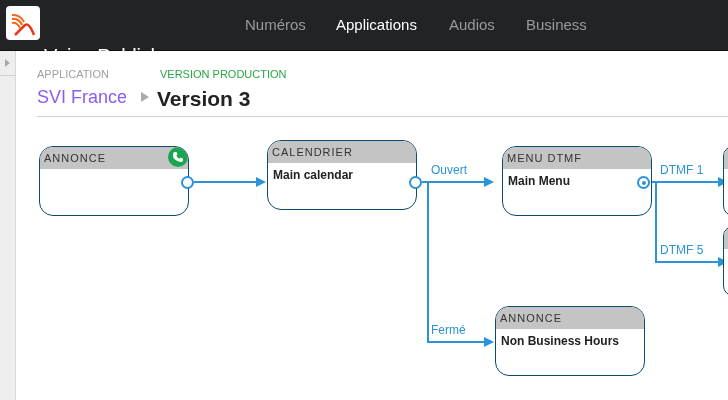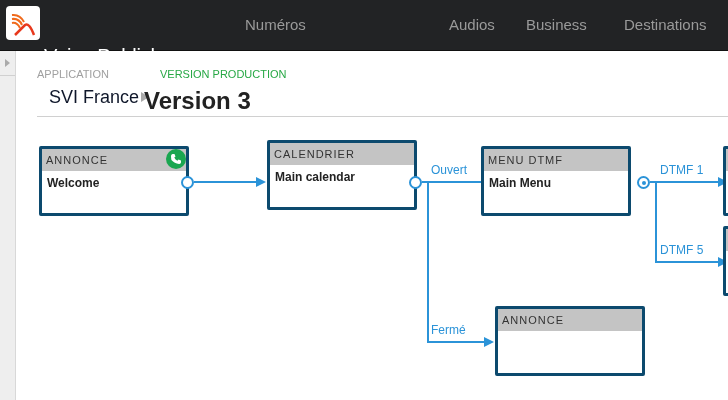--- a/index.html
+++ b/index.html
@@ -9,25 +9,25 @@
     .logo svg { position: absolute; left: 0; top: 0; }
     .app-name { position: absolute; left: 44px; top: 13px; color: #fff; font-size: 20px; letter-spacing: -0.2px; margin-top: 32px; }
     .nav { position: absolute; top: 16px; font-size: 15px; color: #9a9a9a; white-space: nowrap; }
     .nav.active { color: #fff; }
     .side { position: absolute; left: 0; top: 51px; width: 16px; height: 349px; background: #eeeeee; border-right: 1px solid #d8d8d8; }
     .side-toggle { position: absolute; left: 0; top: 0; width: 15px; height: 25px; border-bottom: 1px solid #d0d0d0; }
     .side-toggle:after { content: ""; position: absolute; left: 5px; top: 8px; border-left: 5px solid #aaa; border-top: 4px solid transparent; border-bottom: 4px solid transparent; }
     .crumb-label { position: absolute; top: 68px; font-size: 11px; letter-spacing: 0; }
     .crumb-app { left: 37px; color: #a0a0a0; }
     .crumb-ver { left: 160px; color: #27a845; }
-    .crumb-title { position: absolute; top: 87px; font-size: 18px; color: #0f172a; margin-left: 12px; }
+    .crumb-title { position: absolute; top: 87px; font-size: 18px; color: #8b5cf6; }
     .crumb-sep { position: absolute; left: 141px; top: 92px; border-left: 8px solid #aaa; border-top: 5px solid transparent; border-bottom: 5px solid transparent; }
-    .crumb-version { position: absolute; left: 144px; top: 87px; font-size: 24px; font-weight: bold; color: #222; }
+    .crumb-version { position: absolute; left: 157px; top: 87px; font-size: 21px; font-weight: bold; color: #222; }
     .divider { position: absolute; left: 37px; top: 116px; width: 691px; height: 1px; background: #d0d0d0; }
-    .node { position: absolute; width: 150px; height: 70px; border: 3px solid #0c4a6e; border-radius: 2px; background: #fff; overflow: hidden; }
+    .node { position: absolute; width: 150px; height: 70px; border: 1px solid #0c4a6e; border-radius: 14px; background: #fff; overflow: hidden; }
     .node-head { height: 22px; background: #c4c4c4; font-size: 11px; letter-spacing: 1px; color: #333; padding: 5px 0 0 4px; position: relative; }
     .node-body { padding: 5px 0 0 5px; font-size: 12px; font-weight: bold; color: #222; }
     .phone { position: absolute; right: 0px; top: 0px; width: 20px; height: 20px; border-radius: 50%; background: #1aa650; }
     .port { position: absolute; width: 13px; height: 13px; border: 2px solid #2b93d8; border-radius: 50%; background: #fff; }
     .port.sel:after { content: ""; position: absolute; left: 2.5px; top: 2.5px; width: 4px; height: 4px; border-radius: 50%; background: #2b93d8; }
     .edge-label { position: absolute; font-size: 12px; color: #2b93d8; }
     svg.edges { position: absolute; left: 0; top: 0; }
   </style>
 </head>
 <body>
@@ -36,23 +36,23 @@
   <div class="logo">
     <svg width="34" height="34" viewBox="0 0 34 34">
       <path d="M6 9 Q14 8 18 16" stroke="#f06a1c" stroke-width="2" fill="none"></path>
       <path d="M6 13 Q13 12 16 19" stroke="#f06a1c" stroke-width="2" fill="none"></path>
       <path d="M6 17 Q11 16 14 22" stroke="#f06a1c" stroke-width="2" fill="none"></path>
       <path d="M9 29 L19 19 Q23 16 28 29" stroke="#e8381c" stroke-width="2.5" fill="none"></path>
     </svg>
   </div>
   <div class="app-name">Voice Publisher</div>
   <div class="nav" style="left:245px">Numéros</div>
+  <div class="nav active" style="left:336px">Applications</div>
   <div class="nav" style="left:449px">Audios</div>
   <div class="nav" style="left:526px">Business</div>
-  <div class="nav" style="left:624px">Destinations</div>
 </div>
 
 <div class="side">
   <div class="side-toggle"></div>
 </div>
 
 <div class="crumb-label crumb-app">APPLICATION</div>
 <div class="crumb-label crumb-ver">VERSION PRODUCTION</div>
 <div class="crumb-title" style="left:37px">SVI France</div>
 <div class="crumb-sep"></div>
@@ -78,38 +78,38 @@
 
 <div class="node" style="left:39px; top:146px">
   <div class="node-head">
     <span>ANNONCE</span>
     <span class="phone">
       <svg width="20" height="20" viewBox="0 0 20 20">
           <path d="M6.5 5 L8.5 5 L9.5 7.5 L8.3 8.6 Q9.3 10.8 11.4 11.7 L12.5 10.5 L15 11.5 L15 13.5 Q14.5 15 13 15 Q8.5 14.6 5.4 11 Q5 8.5 5 7 Q5 5.5 6.5 5 Z" fill="#fff"></path>
         </svg>
     </span>
   </div>
-  <div class="node-body">Welcome</div>
 </div>
 <div class="port" style="left:181px; top:176px"></div>
 
 <div class="node" style="left:267px; top:140px">
   <div class="node-head">CALENDRIER</div>
   <div class="node-body">Main calendar</div>
 </div>
 <div class="port" style="left:409px; top:176px"></div>
 
-<div class="node" style="left:481px; top:146px">
+<div class="node" style="left:502px; top:146px">
   <div class="node-head">MENU DTMF</div>
   <div class="node-body">Main Menu</div>
 </div>
 <div class="port sel" style="left:637px; top:176px"></div>
 
 <div class="node" style="left:495px; top:306px">
   <div class="node-head">ANNONCE</div>
+  <div class="node-body">Non Business Hours</div>
 </div>
 
 <div class="node" style="left:723px; top:146px; width:20px">
   <div class="node-head"></div>
 </div>
 <div class="node" style="left:723px; top:226px; width:20px">
   <div class="node-head"></div>
 </div>
 
 <div class="edge-label" style="left:431px; top:163px">Ouvert</div>

